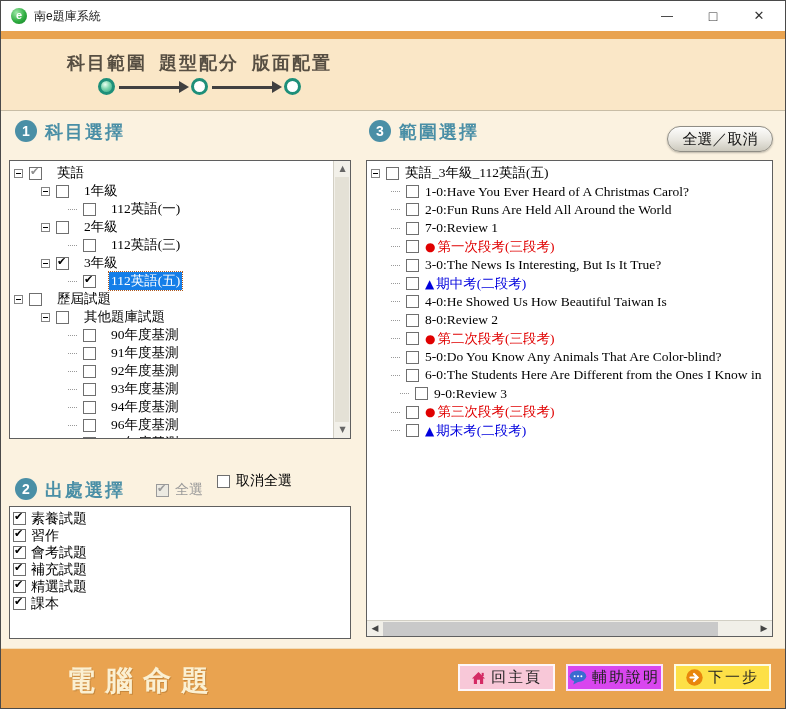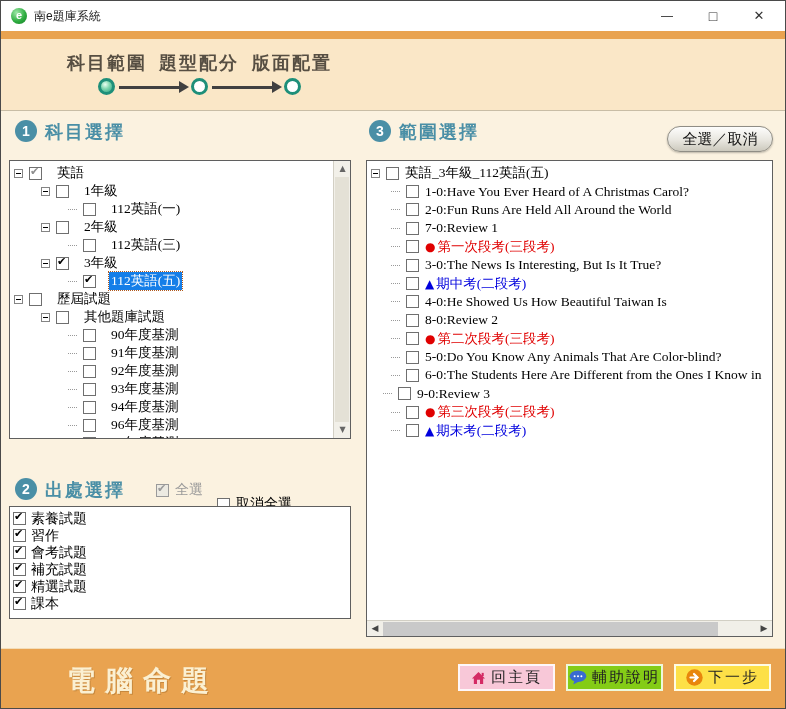--- a/index.html
+++ b/index.html
@@ -237,26 +237,26 @@
     </div>
 
     <div class="sec-header" style="left:14px; top:366px;">
       <span class="sec-num">2</span>
       <span class="sec-title">出處選擇</span>
     </div>
     <div class="hdr-check disabled" style="left:155px; top:369px;">
       <span class="cb checked"></span>
       <span>全選</span>
     </div>
-    <div class="hdr-check" style="left:216px; top:383px;">
+    <div class="hdr-check" style="left:216px; top:360px;">
       <span class="cb"></span>
       <span>取消全選</span>
     </div>
 
-    <div class="panel" style="left:8px; top:394px; width:342px; height:113px; padding:3px 12px 0 3px;" id="source-list">
+    <div class="panel" style="left:8px; top:394px; width:342px; height:133px; padding:3px 12px 0 3px;" id="source-list">
         <div class="src-row">
           <span class="cb checked"></span>
           <span class="src-label">素養試題</span>
         </div>
         <div class="src-row">
           <span class="cb checked"></span>
           <span class="src-label">習作</span>
         </div>
         <div class="src-row">
           <span class="cb checked"></span>
@@ -337,21 +337,21 @@
           <div class="tree-row" style="padding-left: 24px;">
             <span class="connector"></span>
             <span class="cb "></span>
             <span class="tree-label" style="margin-left: 4px;">5-0:Do You Know Any Animals That Are Color-blind?</span>
           </div>
           <div class="tree-row" style="padding-left: 24px;">
             <span class="connector"></span>
             <span class="cb "></span>
             <span class="tree-label" style="margin-left: 4px;">6-0:The Students Here Are Different from the Ones I Know in</span>
           </div>
-          <div class="tree-row" style="padding-left: 16px; text-align: center;">
+          <div class="tree-row" style="padding-left: 33px; text-align: center;">
             <span class="connector"></span>
             <span class="cb "></span>
             <span class="tree-label" style="margin-left: 4px;">9-0:Review 3</span>
           </div>
           <div class="tree-row" style="padding-left: 24px;">
             <span class="connector"></span>
             <span class="cb "></span>
             <span class="tree-label" style="margin-left: 4px; color: rgb(224, 0, 0);"><span class="marker">●</span>第三次段考(三段考)</span>
           </div>
           <div class="tree-row" style="padding-left: 24px;">
@@ -372,21 +372,21 @@
   <div class="footer">
     <span class="brand">電腦命題</span>
     <span id="footer-buttons"><div class="f-btn" style="left: 457px; background: rgb(248, 200, 216);">
           <span class="ic" style="color: rgb(212, 42, 100);">
             <svg width="15" height="14" viewBox="0 0 16 15">
               <path fill="currentColor" d="M8 1 L15 8 h-2 v6 H9.6 V9.5 H6.4 V14 H3 V8 H1 Z"></path>
               <rect fill="currentColor" x="11.4" y="2" width="2.2" height="3.4"></rect>
             </svg>
           </span>
           <span>回主頁</span>
-        </div><div class="f-btn" style="left: 565px; background: #84cc16;">
+        </div><div class="f-btn" style="left: 565px; background: #d946ef;">
           <span class="ic" style="color: rgb(58, 107, 208);">
             <svg width="18" height="15" viewBox="0 0 18 15">
               <ellipse cx="9" cy="6.2" rx="8.3" ry="5.8" fill="currentColor"></ellipse>
               <path d="M5.5 10.5 L4.2 14.5 L10 11.5 Z" fill="currentColor"></path>
               <circle cx="5.6" cy="6.2" r="1" fill="#fff"></circle>
               <circle cx="9" cy="6.2" r="1" fill="#fff"></circle>
               <circle cx="12.4" cy="6.2" r="1" fill="#fff"></circle>
             </svg>
           </span>
           <span>輔助說明</span>

